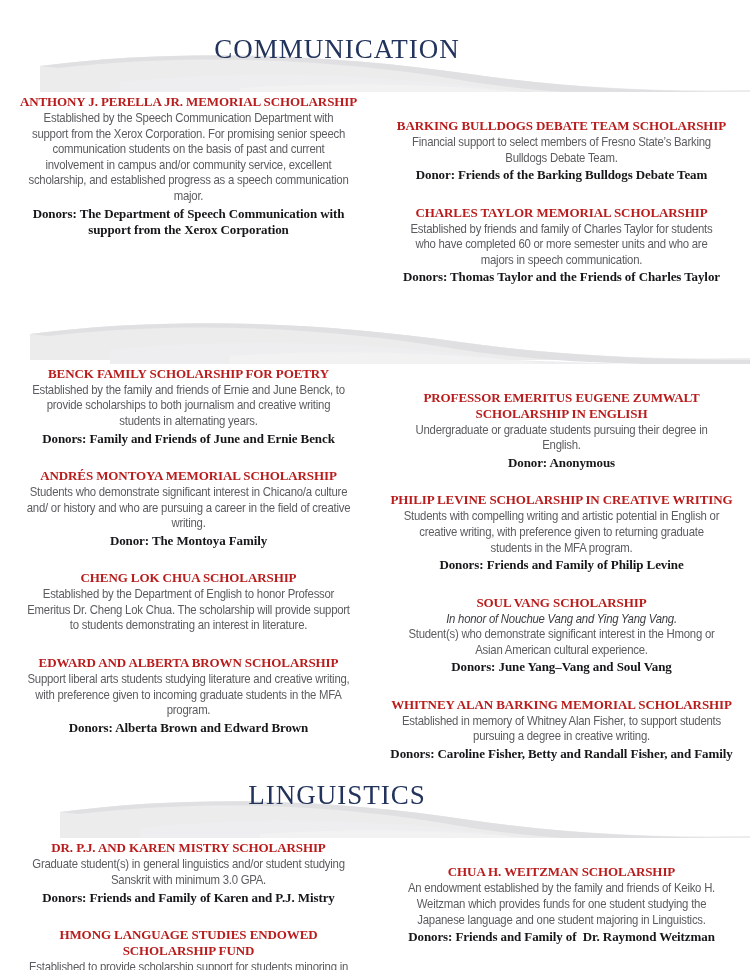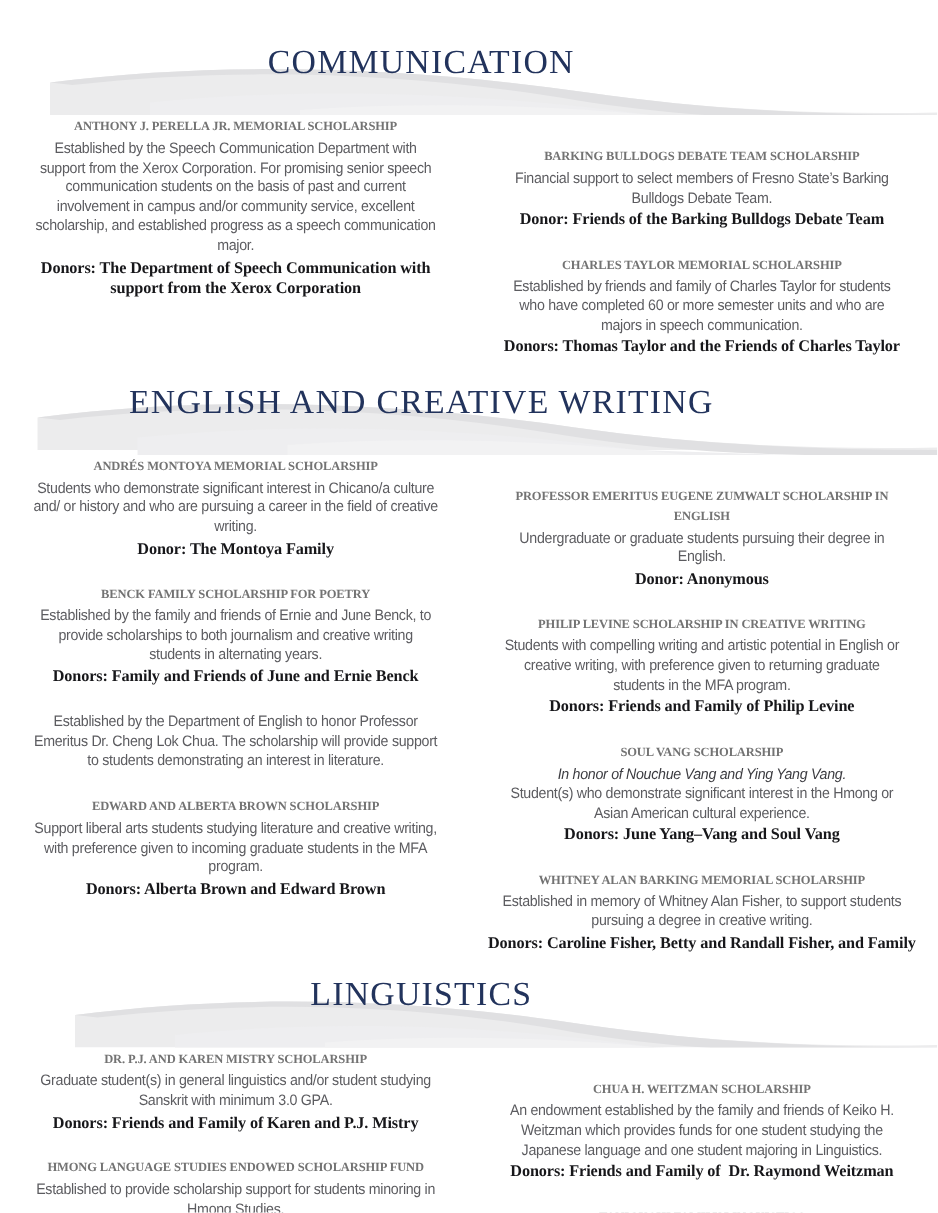--- a/index.html
+++ b/index.html
@@ -73,23 +73,23 @@
   
   .entry {
     text-align: center;
     margin-bottom: 18px;
   }
   .entry:last-child { margin-bottom: 0; }
 
   .entry-title {
     font-family: "Liberation Serif", "DejaVu Serif", serif;
     font-weight: 700;
-    font-size: 10px;
+    font-size: 13px;
     line-height: 16px;
-    color: #737373;
+    color: #b91c1c;
     letter-spacing: -0.1px;
     margin-bottom: 1px;
   }
   .entry-desc {
     font-family: "Liberation Sans", sans-serif;
     font-size: 12.1px;
     line-height: 15.6px;
     color: #5c5c60;
     letter-spacing: -0.25px;
     transform: scaleX(0.94);
@@ -167,39 +167,39 @@
   </div>
 
   <div class="section sec-english" style="margin-top:16px;">
     <div class="section-head">
       <svg class="swoosh" viewBox="0 0 750 62" preserveAspectRatio="none">
         <path d="M30,32 C170,14 320,20 460,40 C550,53 650,58 750,56 L750,58 L30,58 Z" fill="#ececed"></path>
         <path d="M48,34 C190,18 330,26 450,46 C535,60 630,64 750,62 L750,58 C650,58 550,53 460,40 C320,20 170,14 30,32 Z" fill="#e0e0e2"></path>
         <path d="M110,48 C250,34 390,42 510,58 L750,66 L750,70 L110,70 Z" fill="#eeeef0"></path>
         <path d="M230,54 C350,46 460,52 550,62 C620,69 690,72 750,72 L750,76 L230,76 Z" fill="#f2f2f3"></path>
       </svg>
-      <div class="section-title">ENGLISH AND CREATIVE WRITING</div>
     </div>
 
     <div class="cols">
       <div class="col left">
+
+        <div class="entry gap-md">
+          <div class="entry-title">BENCK FAMILY SCHOLARSHIP FOR POETRY</div>
+          <div class="entry-desc">Established by the family and friends of Ernie and June Benck, to provide scholarships to both journalism and creative writing students in alternating years.</div>
+          <div class="entry-donor">Donors: Family and Friends of June and Ernie Benck</div>
+        </div>
 
         <div class="entry gap-md">
           <div class="entry-title">ANDRÉS MONTOYA MEMORIAL SCHOLARSHIP</div>
           <div class="entry-desc">Students who demonstrate significant interest in Chicano/a culture and/ or history and who are pursuing a career in the field of creative writing.</div>
           <div class="entry-donor">Donor: The Montoya Family</div>
         </div>
 
         <div class="entry gap-md">
-          <div class="entry-title">BENCK FAMILY SCHOLARSHIP FOR POETRY</div>
-          <div class="entry-desc">Established by the family and friends of Ernie and June Benck, to provide scholarships to both journalism and creative writing students in alternating years.</div>
-          <div class="entry-donor">Donors: Family and Friends of June and Ernie Benck</div>
-        </div>
-
-        <div class="entry gap-md">
+          <div class="entry-title">CHENG LOK CHUA SCHOLARSHIP</div>
           <div class="entry-desc">Established by the Department of English to honor Professor Emeritus Dr. Cheng Lok Chua. The scholarship will provide support to students demonstrating an interest in literature.</div>
         </div>
 
         <div class="entry">
           <div class="entry-title">EDWARD AND ALBERTA BROWN SCHOLARSHIP</div>
           <div class="entry-desc">Support liberal arts students studying literature and creative writing, with preference given to incoming graduate students in the MFA program.</div>
           <div class="entry-donor">Donors: Alberta Brown and Edward Brown</div>
         </div>
 
       </div>

